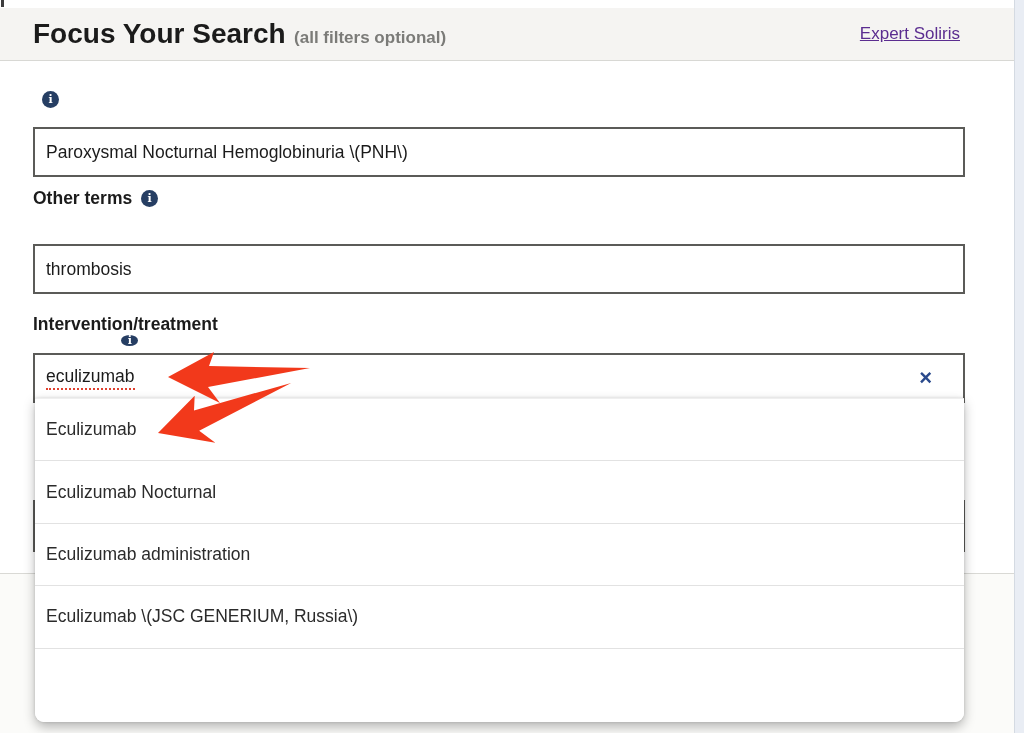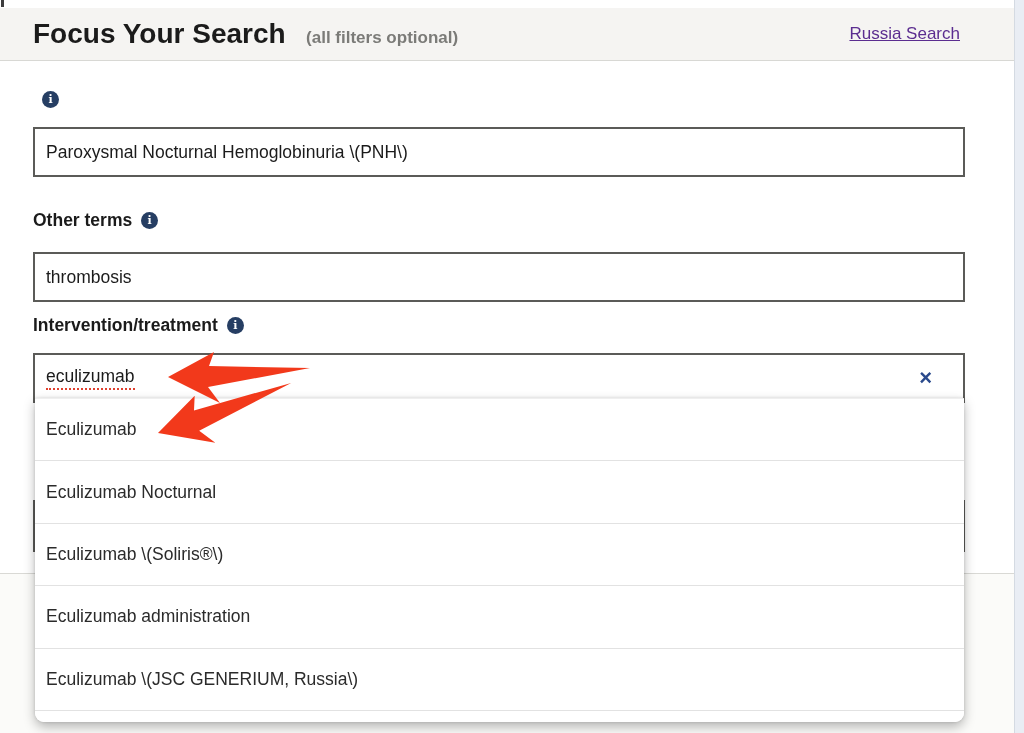--- a/index.html
+++ b/index.html
@@ -23,21 +23,21 @@
   }
 
   
   .header {
     position:absolute; left:0; top:8px; width:1014px; height:53px;
     background:#f5f4f2; border-bottom:1px solid #d8d8d4;
     display:flex; align-items:center; justify-content:space-between;
     padding:0 54px 0 33px;
   }
   .title { font-size:28px; font-weight:bold; color:#1b1b1b; }
-  .subtitle { font-size:17px; font-weight:bold; color:#7b7b78; margin-left:16px; }
+  .subtitle { font-size:17px; font-weight:bold; color:#7b7b78; margin-left:4px; }
   .expert-link {
     font-size:17px; color:#5b2d90; text-decoration:underline; cursor:pointer;
   }
 
   
   .field-label {
     position:absolute; left:33px; font-size:17.5px; font-weight:bold; color:#1b1b1b;
     display:flex; align-items:center; height:22px;
   }
   .info-icon {
@@ -90,56 +90,55 @@
 </head>
 <body>
 
 <div class="artifact"></div>
 
 <div class="header">
   <div>
     <span class="title">Focus Your Search</span>
     <span class="subtitle">(all filters optional)</span>
   </div>
-  <a class="expert-link">Russia Search</a>
+  <a class="expert-link">Expert Soliris</a>
 </div>
 
 <div class="field-label" style="top:88px;">
   <span class="info-icon">i</span>
 </div>
 <div class="input-box" style="top:127px;">
   <span>Paroxysmal Nocturnal Hemoglobinuria \(PNH\)</span>
 </div>
 
-<div class="field-label" style="top:209px;justify-content:space-between;">
+<div class="field-label" style="top:187px;justify-content:space-between;">
   <span>Other terms</span>
   <span class="info-icon">i</span>
 </div>
-<div class="input-box" style="top:252px;">
+<div class="input-box" style="top:244px;">
   <span>thrombosis</span>
 </div>
 
-<div class="field-label" style="top:314px;">
+<div class="field-label" style="top:314px;flex-direction:column;">
   <span>Intervention/treatment</span>
   <span class="info-icon">i</span>
 </div>
 <div class="input-box" style="top:353px;">
   <span class="spell-error">eculizumab</span>
   <span class="clear-x">×</span>
 </div>
 
 <div class="input-box" style="top:500px; height:52px; z-index:1;"></div>
 
 <div class="section-divider"></div>
 <div class="lower-bg"></div>
 
 <div class="dropdown">
   <div class="dd-item">Eculizumab</div>
   <div class="dd-item">Eculizumab Nocturnal</div>
-  <div class="dd-item">Eculizumab \(Soliris®\)</div>
   <div class="dd-item">Eculizumab administration</div>
   <div class="dd-item">Eculizumab \(JSC GENERIUM, Russia\)</div>
   <div class="dd-partial"></div>
 </div>
 
 <svg class="arrows" viewBox="0 0 1024 733" xmlns="http://www.w3.org/2000/svg">
   <polygon points="0,0 46,-25 41,-11 142,-9 40,10 52,26" transform="translate(168,377)" fill="#f2391b"></polygon>
   <polygon points="0,0 46,-25 41,-11 142,-9 40,10 52,26" transform="translate(158,433) rotate(-17)" fill="#f2391b"></polygon>
 </svg>
 

